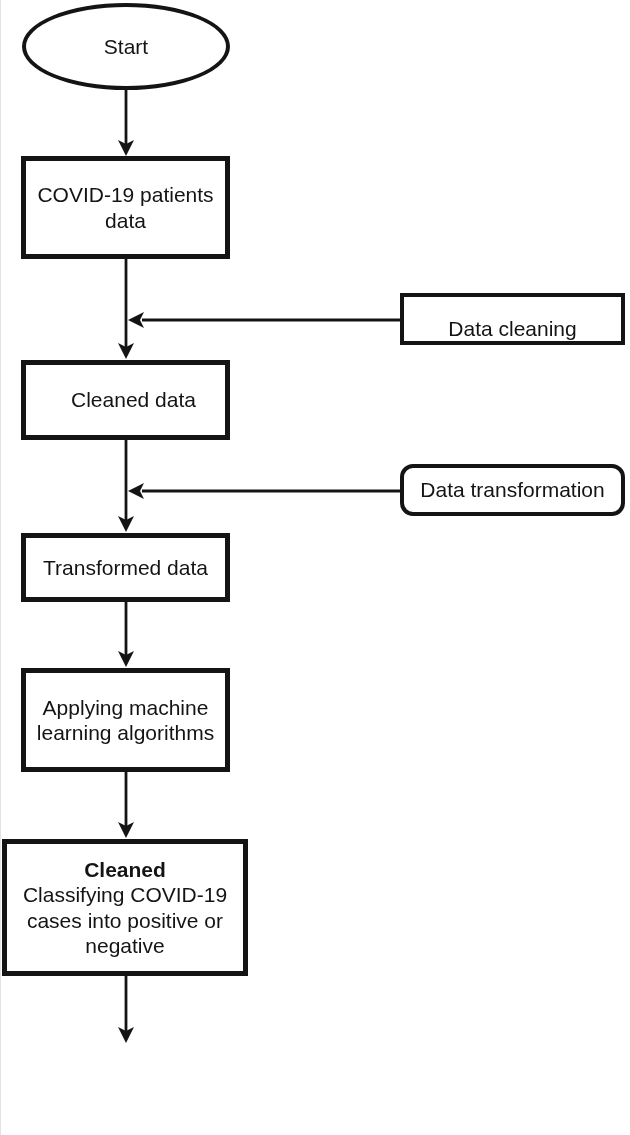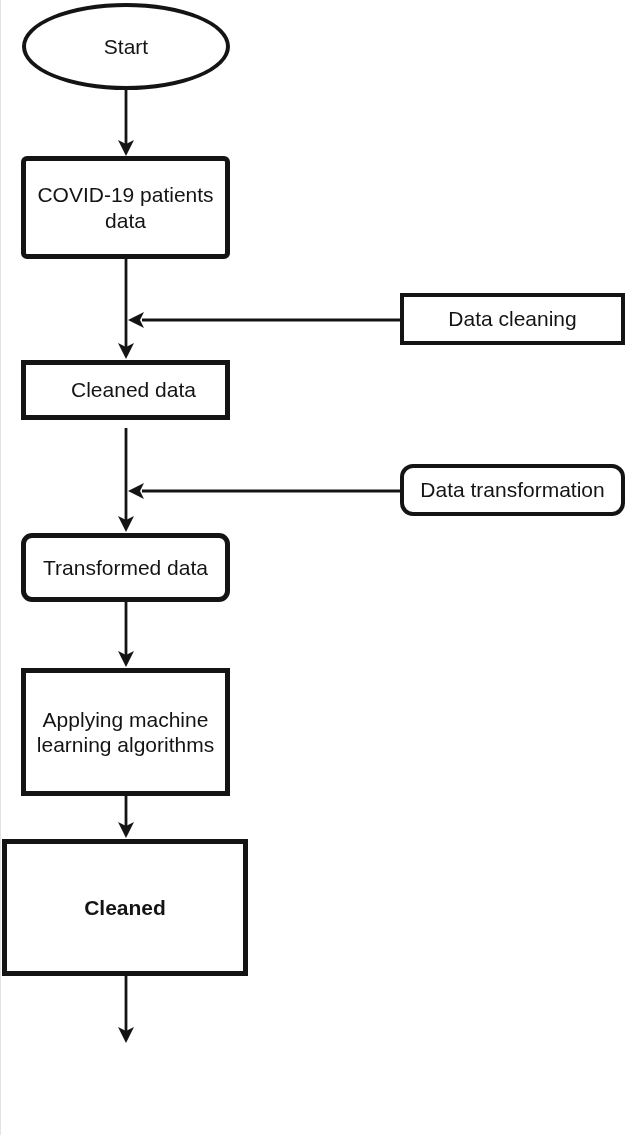--- a/index.html
+++ b/index.html
@@ -40,26 +40,26 @@
     justify-content: center;
     text-align: center;
     font-size: 21px;
     line-height: 1.2;
   }
   .rect-main { border: 5px solid #141414; }
   .rect-side { border: 4px solid #141414; }
   .ellipse   { border: 4px solid #141414; border-radius: 50%; }
 
   .node-start        { left: 22px;  top: 3px;    width: 208px; height: 87px; }
-  .node-covid        { left: 21px;  top: 156px;  width: 209px; height: 103px; padding: 0 6px; border-radius: 6px; }
-  .node-cleaning     { left: 400px; top: 293px;  width: 225px; height: 52px;  padding: 0 4px; }
-  .node-cleaned      { left: 21px;  top: 360px;  width: 209px; height: 60px; padding-left: 16px; }
+  .node-covid        { left: 21px;  top: 156px;  width: 209px; height: 103px; padding: 0 6px; }
+  .node-cleaning     { left: 400px; top: 293px;  width: 225px; height: 52px;  padding: 0 4px; align-items: flex-end; }
+  .node-cleaned      { left: 21px;  top: 360px;  width: 209px; height: 80px; padding-left: 16px; }
   .node-transformbox { left: 400px; top: 464px;  width: 225px; height: 52px;  padding: 0 4px; border-radius: 13px; }
-  .node-transformed  { left: 21px;  top: 533px;  width: 209px; height: 69px; border-radius: 11px; }
-  .node-ml           { left: 21px;  top: 668px;  width: 209px; height: 128px; padding: 0 6px; }
+  .node-transformed  { left: 21px;  top: 533px;  width: 209px; height: 69px; }
+  .node-ml           { left: 21px;  top: 668px;  width: 209px; height: 104px; padding: 0 6px; }
   .node-output       { left: 2px;   top: 839px;  width: 246px; height: 137px; padding: 0 14px; }
   .node-end          { left: 20px;  top: 1043px; width: 214px; height: 88px; }
 
   .output-title { font-weight: bold; }
 
   .scan-edge {
     position: absolute;
     left: 0;
     top: 0;
     width: 1px;
@@ -141,17 +141,18 @@
     <span>Transformed data</span>
   </div>
 
   <div class="node rect-main node-ml">
     <span>Applying machine learning algorithms</span>
   </div>
 
   <div class="node rect-main node-output">
     <div>
       <div class="output-title">Cleaned</div>
+      <div>Classifying COVID-19 cases into positive or negative</div>
     </div>
   </div>
 
 
 </div>
 
 </body></html>

